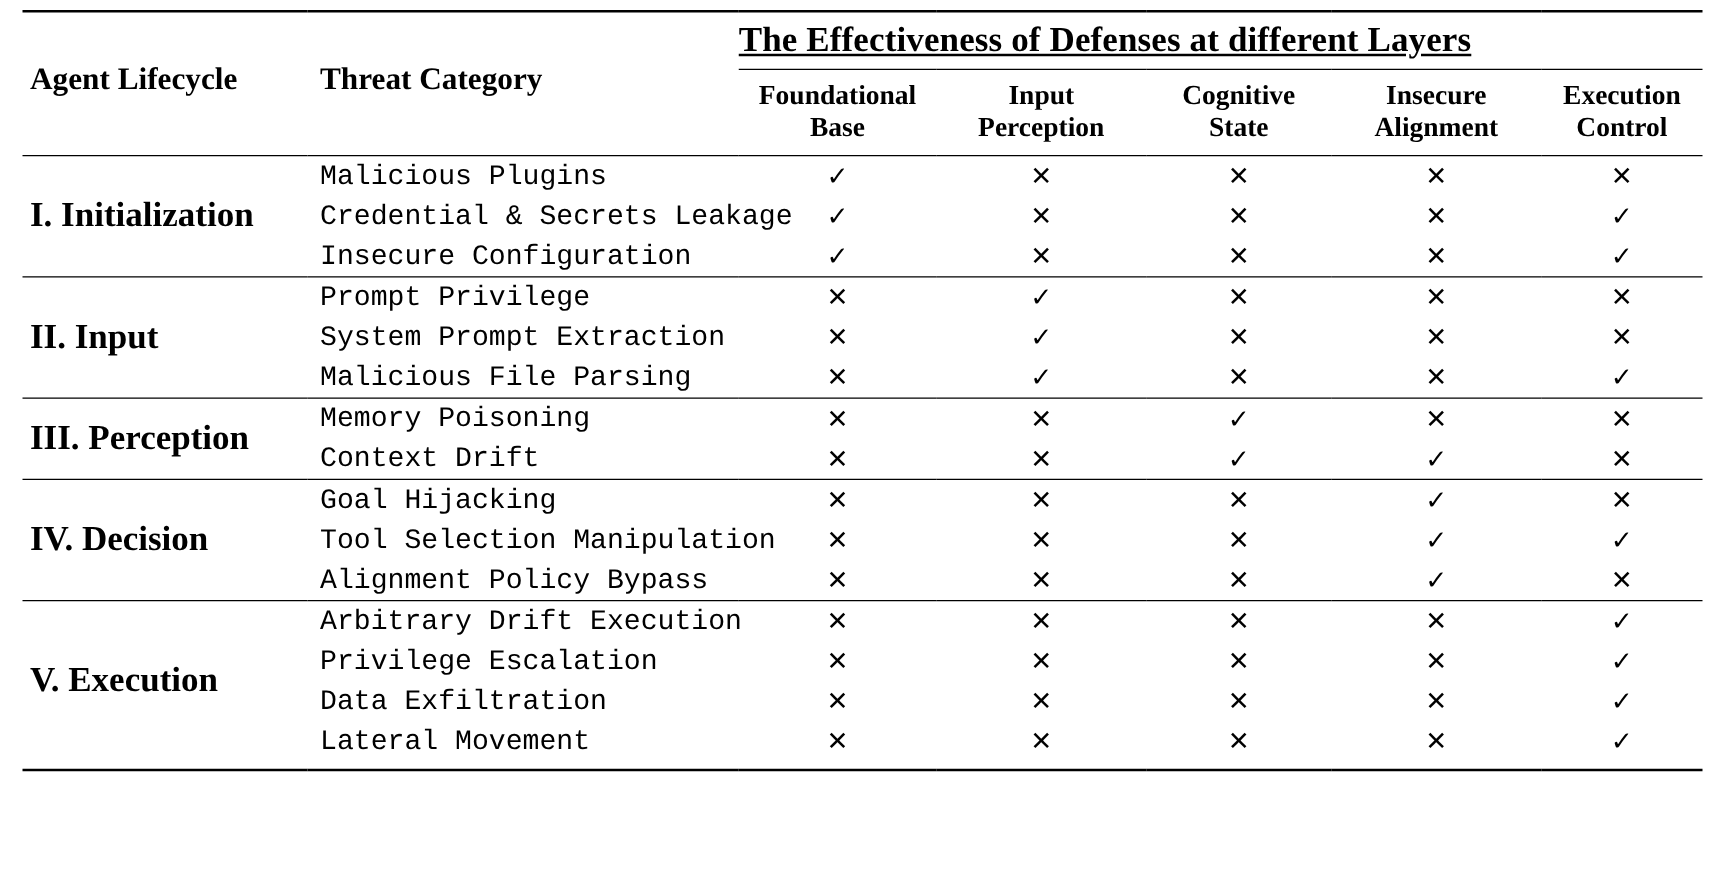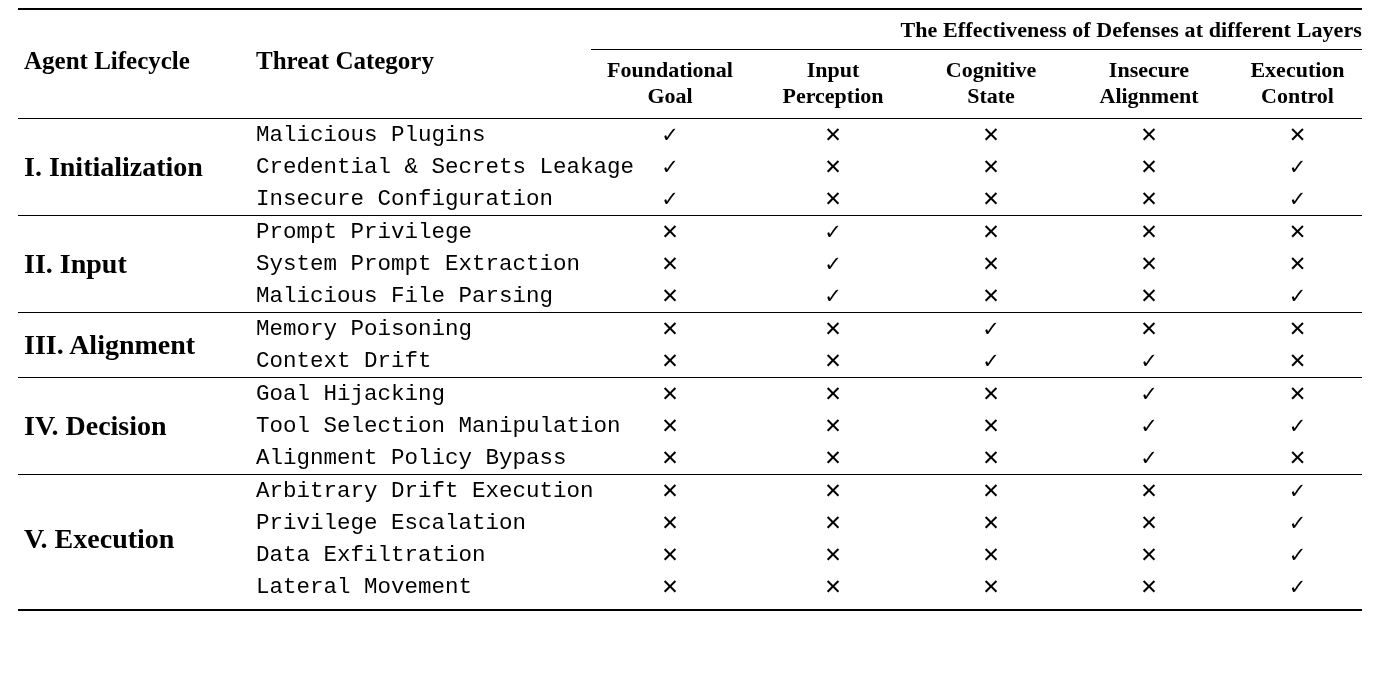--- a/index.html
+++ b/index.html
@@ -31,25 +31,26 @@
     vertical-align: middle;
   }
 
   
   .rule-top td { border-top: 2.5px solid #000; height: 0; font-size: 0; line-height: 0; }
   .rule-mid td { border-top: 1.2px solid #000; height: 0; font-size: 0; line-height: 0; }
   .rule-bottom td { border-top: 2.2px solid #000; height: 0; font-size: 0; line-height: 0; }
 
   
   .hdr-group {
-    text-align: right;
+    text-align: left;
     font-weight: bold;
-    font-size: 22px;
+    font-size: 28px;
     padding: 7px 0 6px 0 !important;
     letter-spacing: 0.1px;
+    text-decoration: underline;
   }
   .hdr-span-rule {
     height: 0;
     font-size: 0;
     line-height: 0;
     border-top: 1px solid #000;
   }
   .hdr-left {
     font-weight: bold;
     font-size: 25px;
@@ -122,21 +123,21 @@
         <td rowspan="3" class="hdr-left">Agent Lifecycle</td>
         <td rowspan="3" class="hdr-left cat">Threat Category</td>
         <td colspan="5" class="hdr-group">The Effectiveness of Defenses at different Layers</td>
       </tr>
       <tr>
         <td colspan="5" class="hdr-span-rule"></td>
       </tr>
       <tr>
         <td class="hdr-sub">
           <span>Foundational</span><br>
-          <span>Goal</span>
+          <span>Base</span>
         </td>
         <td class="hdr-sub">
           <span>Input</span><br>
           <span>Perception</span>
         </td>
         <td class="hdr-sub">
           <span>Cognitive</span><br>
           <span>State</span>
         </td>
         <td class="hdr-sub">
@@ -204,21 +205,21 @@
         <td class="mark check">✓</td>
         <td class="mark cross">✕</td>
         <td class="mark cross">✕</td>
         <td class="mark check">✓</td>
       </tr>
       <tr class="group-sep">
           <td colspan="7"></td>
         </tr>
 
       <tr class="datarow">
-        <td rowspan="2" class="lifecycle">III. Alignment</td>
+        <td rowspan="2" class="lifecycle">III. Perception</td>
         <td class="threat">Memory Poisoning</td>
         <td class="mark cross">✕</td>
         <td class="mark cross">✕</td>
         <td class="mark check">✓</td>
         <td class="mark cross">✕</td>
         <td class="mark cross">✕</td>
       </tr>
       <tr class="datarow">
         <td class="threat">Context Drift</td>
         <td class="mark cross">✕</td>

